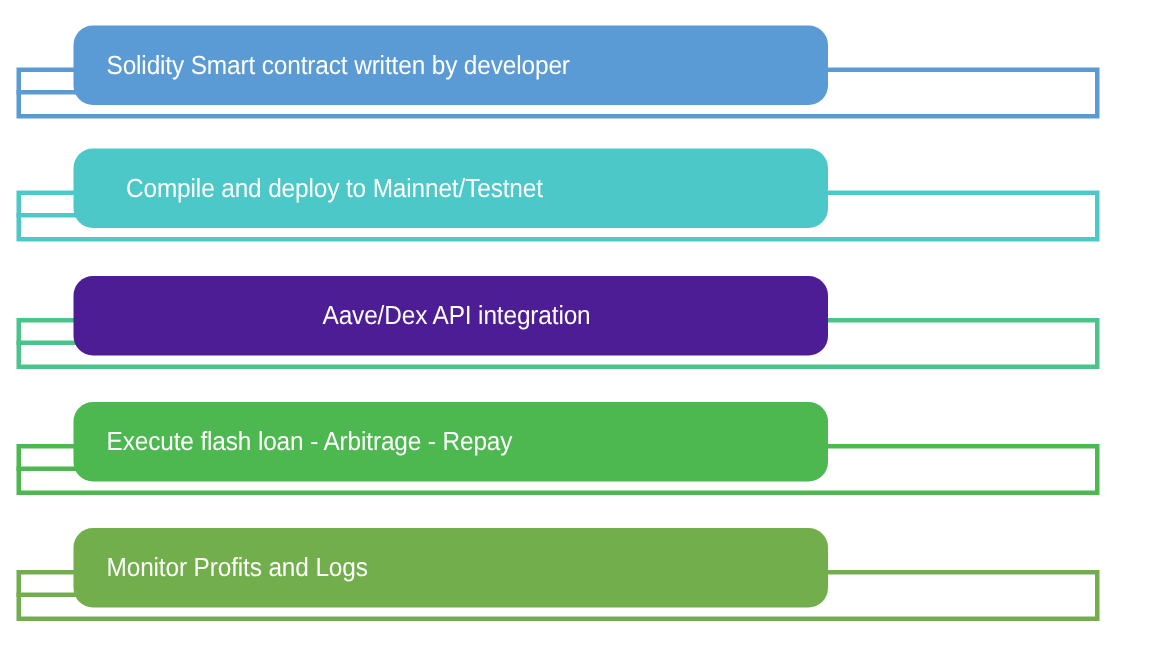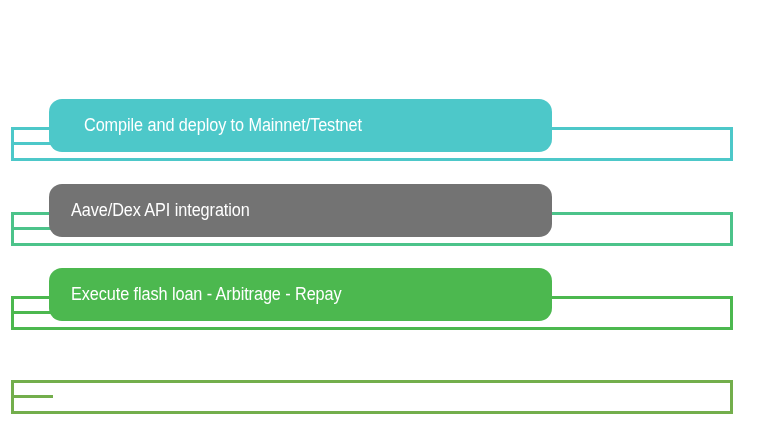--- a/index.html
+++ b/index.html
@@ -76,43 +76,53 @@
     white-space: nowrap;
     transform: scaleX(0.93);
     transform-origin: left center;
   }
 </style>
 </head>
 <body>
 
 <div id="diagram" style="background: rgb(255, 255, 255);">
 
+  <div class="step" style="top:17px;">
+    <div class="step-band" style="border-color: rgb(91, 155, 213);"></div>
+    <div class="step-stub" style="background: rgb(91, 155, 213);"></div>
+    <div class="step-box" style="background: rgb(91, 155, 213);">
+      <span class="step-label" style="color: rgb(255, 255, 255);">Solidity Smart contract written by developer</span>
+    </div>
+  </div>
 
   <div class="step" style="top:99px;">
     <div class="step-band" style="border-color: rgb(77, 200, 201);"></div>
     <div class="step-stub" style="background: rgb(77, 200, 201);"></div>
     <div class="step-box" style="background: rgb(77, 200, 201); padding-left: 35px;">
       <span class="step-label" style="color: rgb(255, 255, 255);">Compile and deploy to Mainnet/Testnet</span>
     </div>
   </div>
 
   <div class="step" style="top:184px;">
     <div class="step-band" style="border-color: rgb(76, 195, 138);"></div>
     <div class="step-stub" style="background: rgb(76, 195, 138);"></div>
-    <div class="step-box" style="background: #737373;">
+    <div class="step-box" style="background: #4c1d95; justify-content: center;">
       <span class="step-label" style="color: rgb(255, 255, 255);">Aave/Dex API integration</span>
     </div>
   </div>
 
   <div class="step" style="top:268px;padding-left:30px;">
     <div class="step-band" style="border-color: rgb(76, 184, 79);"></div>
     <div class="step-stub" style="background: rgb(76, 184, 79);"></div>
     <div class="step-box" style="background: rgb(76, 184, 79);">
       <span class="step-label" style="color: rgb(255, 255, 255);">Execute flash loan - Arbitrage - Repay</span>
     </div>
   </div>
 
   <div class="step" style="top:352px;">
     <div class="step-band" style="border-color: rgb(115, 174, 76);"></div>
     <div class="step-stub" style="background: rgb(115, 174, 76);"></div>
+    <div class="step-box" style="background: rgb(115, 174, 76);">
+      <span class="step-label" style="color: rgb(255, 255, 255);">Monitor Profits and Logs</span>
+    </div>
   </div>
 
 </div>
 
 </body></html>

